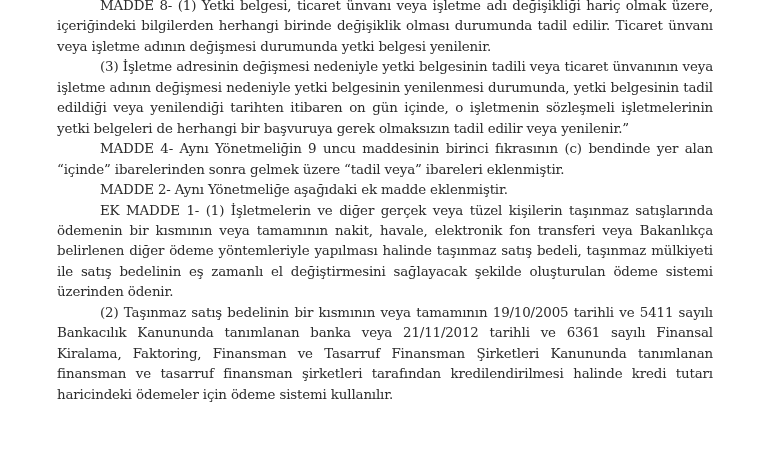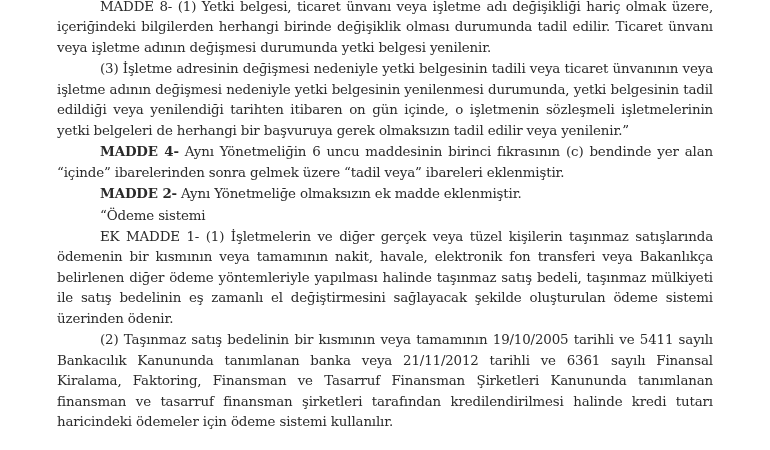--- a/index.html
+++ b/index.html
@@ -9,27 +9,26 @@
     left: 57px;
     top: -4px;
     width: 656px;
     font-family: "DejaVu Serif", serif;
     font-size: 13.4px;
     line-height: 20.45px;
     color: #2a2a2a;
     letter-spacing: -0.15px;
   }
   .p { margin: 0; text-align: justify; text-indent: 43px; }
-  .b { font-weight: bold; }
+  .b { font-weight: normal; }
 </style>
 </head>
 <body>
 
 <div class="page">
   <p class="p"><span class="b"></span><span>MADDE 8- (1) Yetki belgesi, ticaret ünvanı veya işletme adı değişikliği hariç olmak üzere, içeriğindeki bilgilerden herhangi birinde değişiklik olması durumunda tadil edilir. Ticaret ünvanı veya işletme adının değişmesi durumunda yetki belgesi yenilenir.</span></p>
   <p class="p"><span class="b"></span><span>(3) İşletme adresinin değişmesi nedeniyle yetki belgesinin tadili veya ticaret ünvanının veya işletme adının değişmesi nedeniyle yetki belgesinin yenilenmesi durumunda, yetki belgesinin tadil edildiği veya yenilendiği tarihten itibaren on gün içinde, o işletmenin sözleşmeli işletmelerinin yetki belgeleri de herhangi bir başvuruya gerek olmaksızın tadil edilir veya yenilenir.”</span></p>
-  <p class="p"><span class="b">MADDE 4-</span><span> Aynı Yönetmeliğin 6 uncu maddesinin birinci fıkrasının (c) bendinde yer alan “içinde” ibarelerinden sonra gelmek üzere “tadil veya” ibareleri eklenmiştir.</span></p>
-  <p class="p"><span class="b">MADDE 2-</span><span> Aynı Yönetmeliğe olmaksızın ek madde eklenmiştir.</span></p>
-  <p class="p"><span class="b"></span><span>“Ödeme sistemi</span></p>
+  <p class="p"><span class="b">MADDE 4-</span><span> Aynı Yönetmeliğin 9 uncu maddesinin birinci fıkrasının (c) bendinde yer alan “içinde” ibarelerinden sonra gelmek üzere “tadil veya” ibareleri eklenmiştir.</span></p>
+  <p class="p"><span class="b">MADDE 2-</span><span> Aynı Yönetmeliğe aşağıdaki ek madde eklenmiştir.</span></p>
   <p class="p"><span class="b"></span><span>EK MADDE 1- (1) İşletmelerin ve diğer gerçek veya tüzel kişilerin taşınmaz satışlarında ödemenin bir kısmının veya tamamının nakit, havale, elektronik fon transferi veya Bakanlıkça belirlenen diğer ödeme yöntemleriyle yapılması halinde taşınmaz satış bedeli, taşınmaz mülkiyeti ile satış bedelinin eş zamanlı el değiştirmesini sağlayacak şekilde oluşturulan ödeme sistemi üzerinden ödenir.</span></p>
   <p class="p"><span class="b"></span><span>(2) Taşınmaz satış bedelinin bir kısmının veya tamamının 19/10/2005 tarihli ve 5411 sayılı Bankacılık Kanununda tanımlanan banka veya 21/11/2012 tarihli ve 6361 sayılı Finansal Kiralama, Faktoring, Finansman ve Tasarruf Finansman Şirketleri Kanununda tanımlanan finansman ve tasarruf finansman şirketleri tarafından kredilendirilmesi halinde kredi tutarı haricindeki ödemeler için ödeme sistemi kullanılır.</span></p>
 
 </div>
 
 </body></html>

